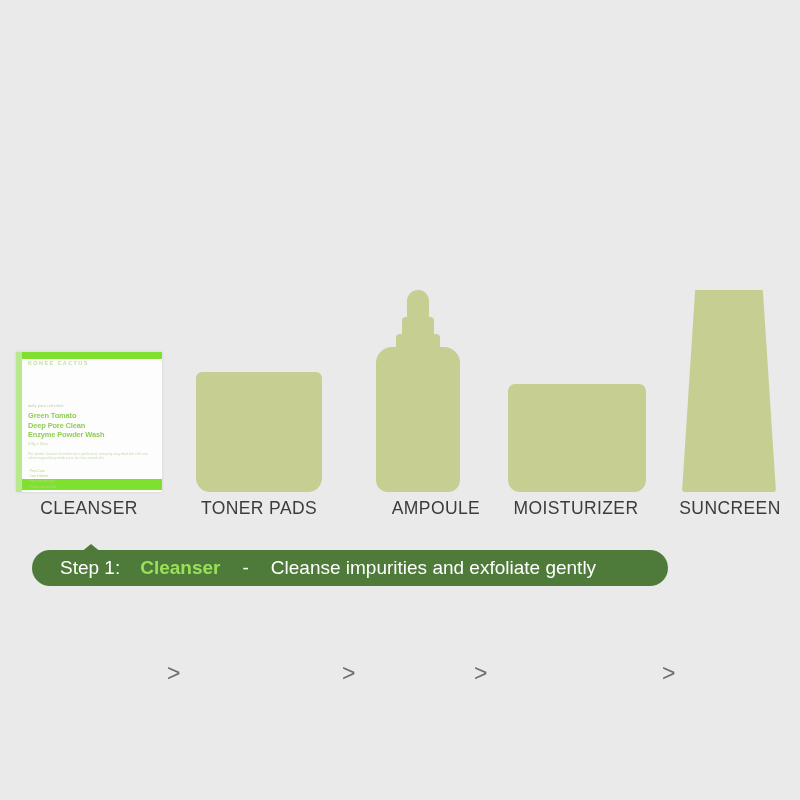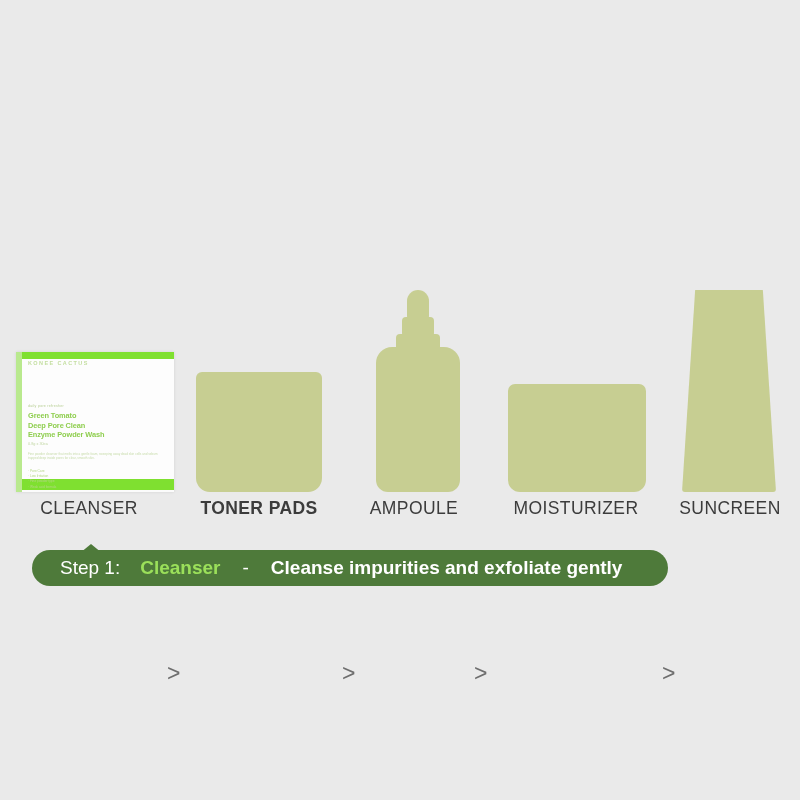--- a/index.html
+++ b/index.html
@@ -57,21 +57,21 @@
   .step-toner       { left: 196px; width: 126px; }
   .step-ampoule     { left: 374px; width: 88px;  }
   .step-moisturizer { left: 508px; width: 138px; }
   .step-suncreen    { left: 682px; width: 94px;  }
 
   
   .carton {
     position: absolute;
     left: 0;
     bottom: 0;
-    width: 158px;
+    width: 146px;
     height: 140px;
     background: #fbfbfb;
     box-shadow: 0 0 3px rgba(0,0,0,0.10);
   }
   .carton-top-band {
     position: absolute;
     left: 6px;
     right: 0;
     top: 0;
     height: 7px;
@@ -252,22 +252,22 @@
     top: 0;
     text-align: center;
     font-size: 17.5px;
     font-weight: 400;
     letter-spacing: 0.4px;
     color: #3c3c3c;
     white-space: nowrap;
     font-family: "Liberation Sans", sans-serif;
   }
   .lab-cleanser    { left: 16px;  width: 146px; }
-  .lab-toner       { left: 190px; width: 138px; font-weight: bold; }
-  .lab-ampoule     { left: 354px; width: 120px; }
+  .lab-toner       { left: 190px; width: 138px; }
+  .lab-ampoule     { left: 376px; width: 120px; }
   .lab-moisturizer { left: 500px; width: 152px; }
   .lab-suncreen    { left: 668px; width: 124px; }
 
   
   .banner-wrap {
     position: absolute;
     left: 32px;
     top: 544px;
     width: 636px;
     height: 42px;
@@ -310,21 +310,21 @@
     margin-left: 8px;
   }
   .banner-dash {
     font-size: 19px;
     color: #ffffff;
     margin-left: 10px;
     margin-right: 10px;
   }
   .banner-desc {
     font-size: 19px;
-    font-weight: 700;
+    font-weight: 400;
     color: #ffffff;
     white-space: nowrap;
   }
 </style>
 </head>
 <body>
 
 <div id="canvas">
 
 

